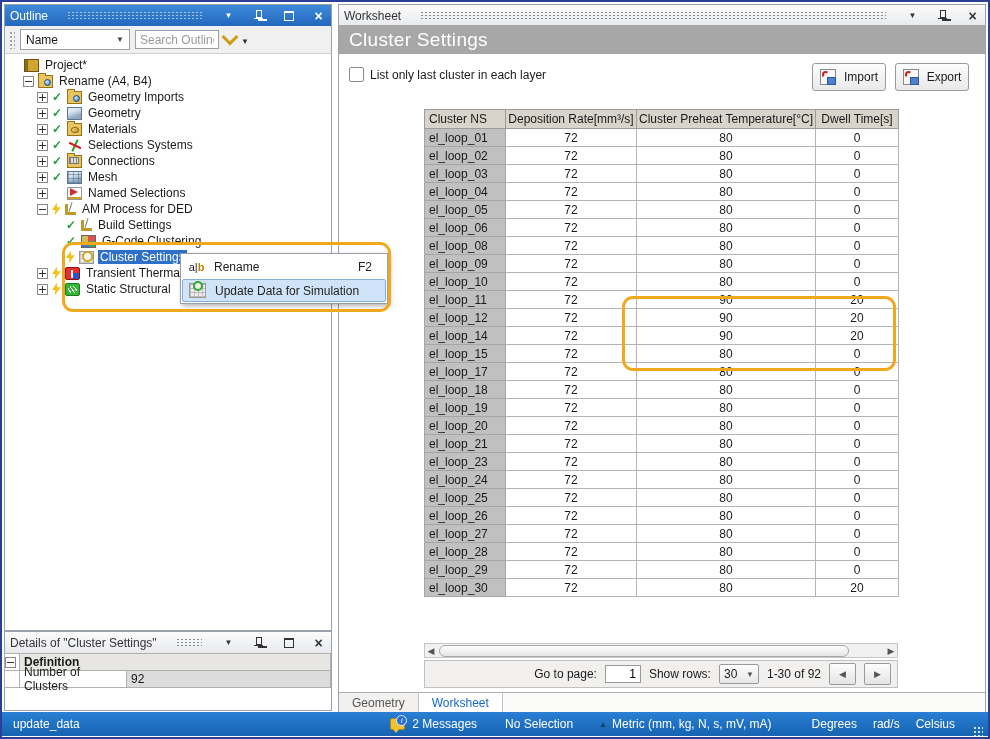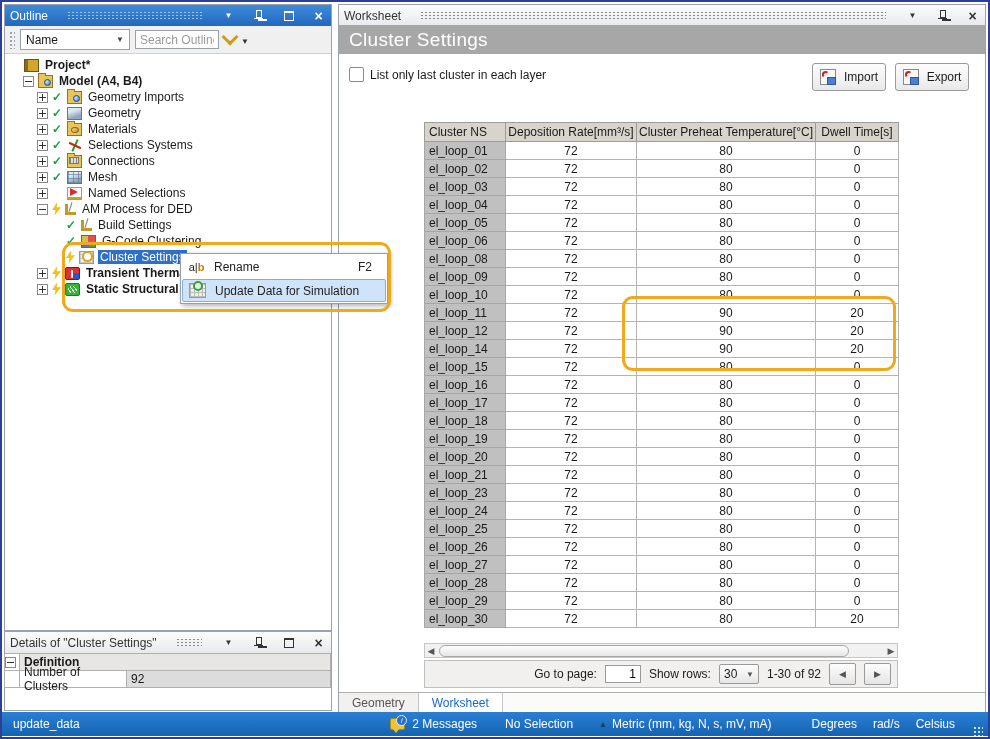--- a/index.html
+++ b/index.html
@@ -36,21 +36,21 @@
   #search-input{width:84px;height:19px;border:1px solid #98a0a8;box-sizing:border-box;
     padding:0 4px;font-size:12px;font-family:"Liberation Sans",sans-serif;}
   #search-input::placeholder{color:#9a9a9a;}
   .chev{width:9px;height:9px;border-right:3px solid #cf9c1a;border-bottom:3px solid #cf9c1a;
     transform:rotate(45deg);margin-top:-5px;}
   .mini-caret{font-size:8px;color:#333;margin-top:4px;}
 
   
   #tree{flex:1;overflow:hidden;padding-top:3px;background:#fff;}
   .tree-row{height:16px;display:flex;align-items:center;white-space:nowrap;}
-  .tree-row.bold{font-weight:bold;}
+  .tree-row.bold{font-weight:normal;}
   .expander{width:9px;height:9px;border:1px solid #888;background:#fff;position:relative;
     margin-right:4px;flex:none;}
   .expander::before{content:"";position:absolute;left:1px;right:1px;top:4px;height:1px;background:#333;}
   .expander.plus::after{content:"";position:absolute;top:1px;bottom:1px;left:4px;width:1px;background:#333;}
   .exp-sp{width:15px;flex:none;}
   .check{color:#1ca23c;font-weight:bold;font-size:12px;width:13px;flex:none;margin-right:2px;}
   .bolt{width:9px;height:13px;background:#f2c11c;flex:none;margin-right:4px;
     clip-path:polygon(55% 0,0 58%,38% 58%,28% 100%,100% 36%,55% 36%);}
   .state-sp{width:15px;flex:none;}
   .ico{width:15px;height:13px;flex:none;margin-right:4px;position:relative;display:inline-block;box-sizing:border-box;}
@@ -132,21 +132,21 @@
   #ws-buttons{position:absolute;right:16px;top:58px;display:flex;gap:9px;}
   .ws-btn{width:72px;height:26px;border:1px solid #9a9a9a;border-radius:3px;
     background:linear-gradient(#fdfdfd,#e9e9e9);display:flex;align-items:center;justify-content:center;gap:8px;}
   .btn-ico{width:14px;height:14px;position:relative;background:#f8f8f8;border:1px solid #8a8a8a;flex:none;}
   .btn-ico::before{content:"";position:absolute;left:1px;top:1px;width:7px;height:7px;border:2px solid #cc2222;
     border-right-color:transparent;border-bottom-color:transparent;border-radius:50%;box-sizing:border-box;}
   .btn-ico::after{content:"";position:absolute;right:-1px;bottom:-1px;width:7px;height:6px;
     background:#4f7fd0;border:1px solid #2c56a0;}
 
   
-  #ws-table{position:absolute;left:85px;top:117px;width:474px;border-collapse:collapse;table-layout:fixed;}
+  #ws-table{position:absolute;left:85px;top:104px;width:474px;border-collapse:collapse;table-layout:fixed;}
   #ws-table th{height:18px;background:#d8d4cc;border:1px solid #9e9c98;font-weight:normal;
     font-size:12px;padding:0 2px;overflow:hidden;white-space:nowrap;}
   #ws-table th:first-child{text-align:left;padding-left:4px;}
   #ws-table td{height:17px;border:1px solid #b4b4b4;background:#fff;text-align:center;
     padding:0;font-size:12px;line-height:16px;overflow:hidden;white-space:nowrap;}
   #ws-table td.c-ns{background:#c0c0c0;text-align:left;padding-left:4px;border-color:#a6a6a6;margin-top:43px;}
 
   .hscroll{position:absolute;left:85px;top:638px;width:474px;height:15px;background:#f1f1f1;
     border:1px solid #c6c6c6;box-sizing:border-box;display:flex;align-items:center;}
   .hs-arrow{width:12px;font-size:9px;color:#555;text-align:center;flex:none;}
@@ -217,21 +217,21 @@
     </div>
     <div id="tree">
         <div class="tree-row bold" style="padding-left: 4px;">
           <span class="exp-sp"></span>
           <span class="ico ico-project"></span>
           <span class="lbl">Project*</span>
         </div>
         <div class="tree-row bold" style="padding-left: 18px;">
           <span class="expander minus"></span>
           <span class="ico ico-model"></span>
-          <span class="lbl">Model (A4, B4)</span>
+          <span class="lbl">Rename (A4, B4)</span>
         </div>
         <div class="tree-row" style="padding-left: 32px;">
           <span class="expander plus"></span>
           <span class="check">✓</span>
           <span class="ico ico-folder-geo"></span>
           <span class="lbl">Geometry Imports</span>
         </div>
         <div class="tree-row" style="padding-left: 32px;">
           <span class="expander plus"></span>
           <span class="check">✓</span>
@@ -445,26 +445,20 @@
             <td>20</td>
           </tr>
           <tr>
             <td class="c-ns">el_loop_14</td>
             <td>72</td>
             <td>90</td>
             <td>20</td>
           </tr>
           <tr>
             <td class="c-ns">el_loop_15</td>
-            <td>72</td>
-            <td>80</td>
-            <td>0</td>
-          </tr>
-          <tr>
-            <td class="c-ns">el_loop_16</td>
             <td>72</td>
             <td>80</td>
             <td>0</td>
           </tr>
           <tr>
             <td class="c-ns">el_loop_17</td>
             <td>72</td>
             <td>80</td>
             <td>0</td>
           </tr>

